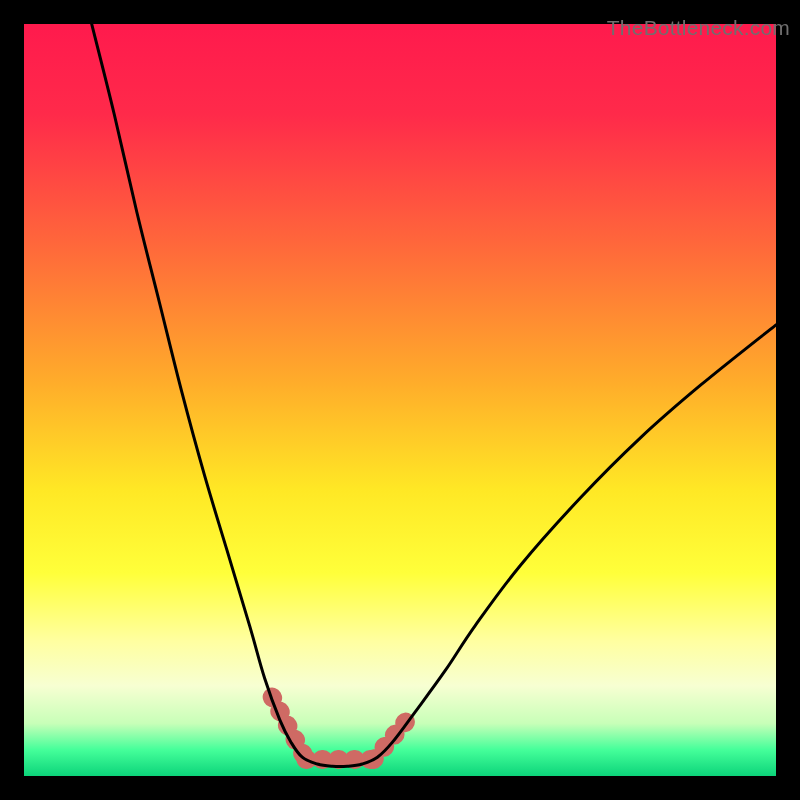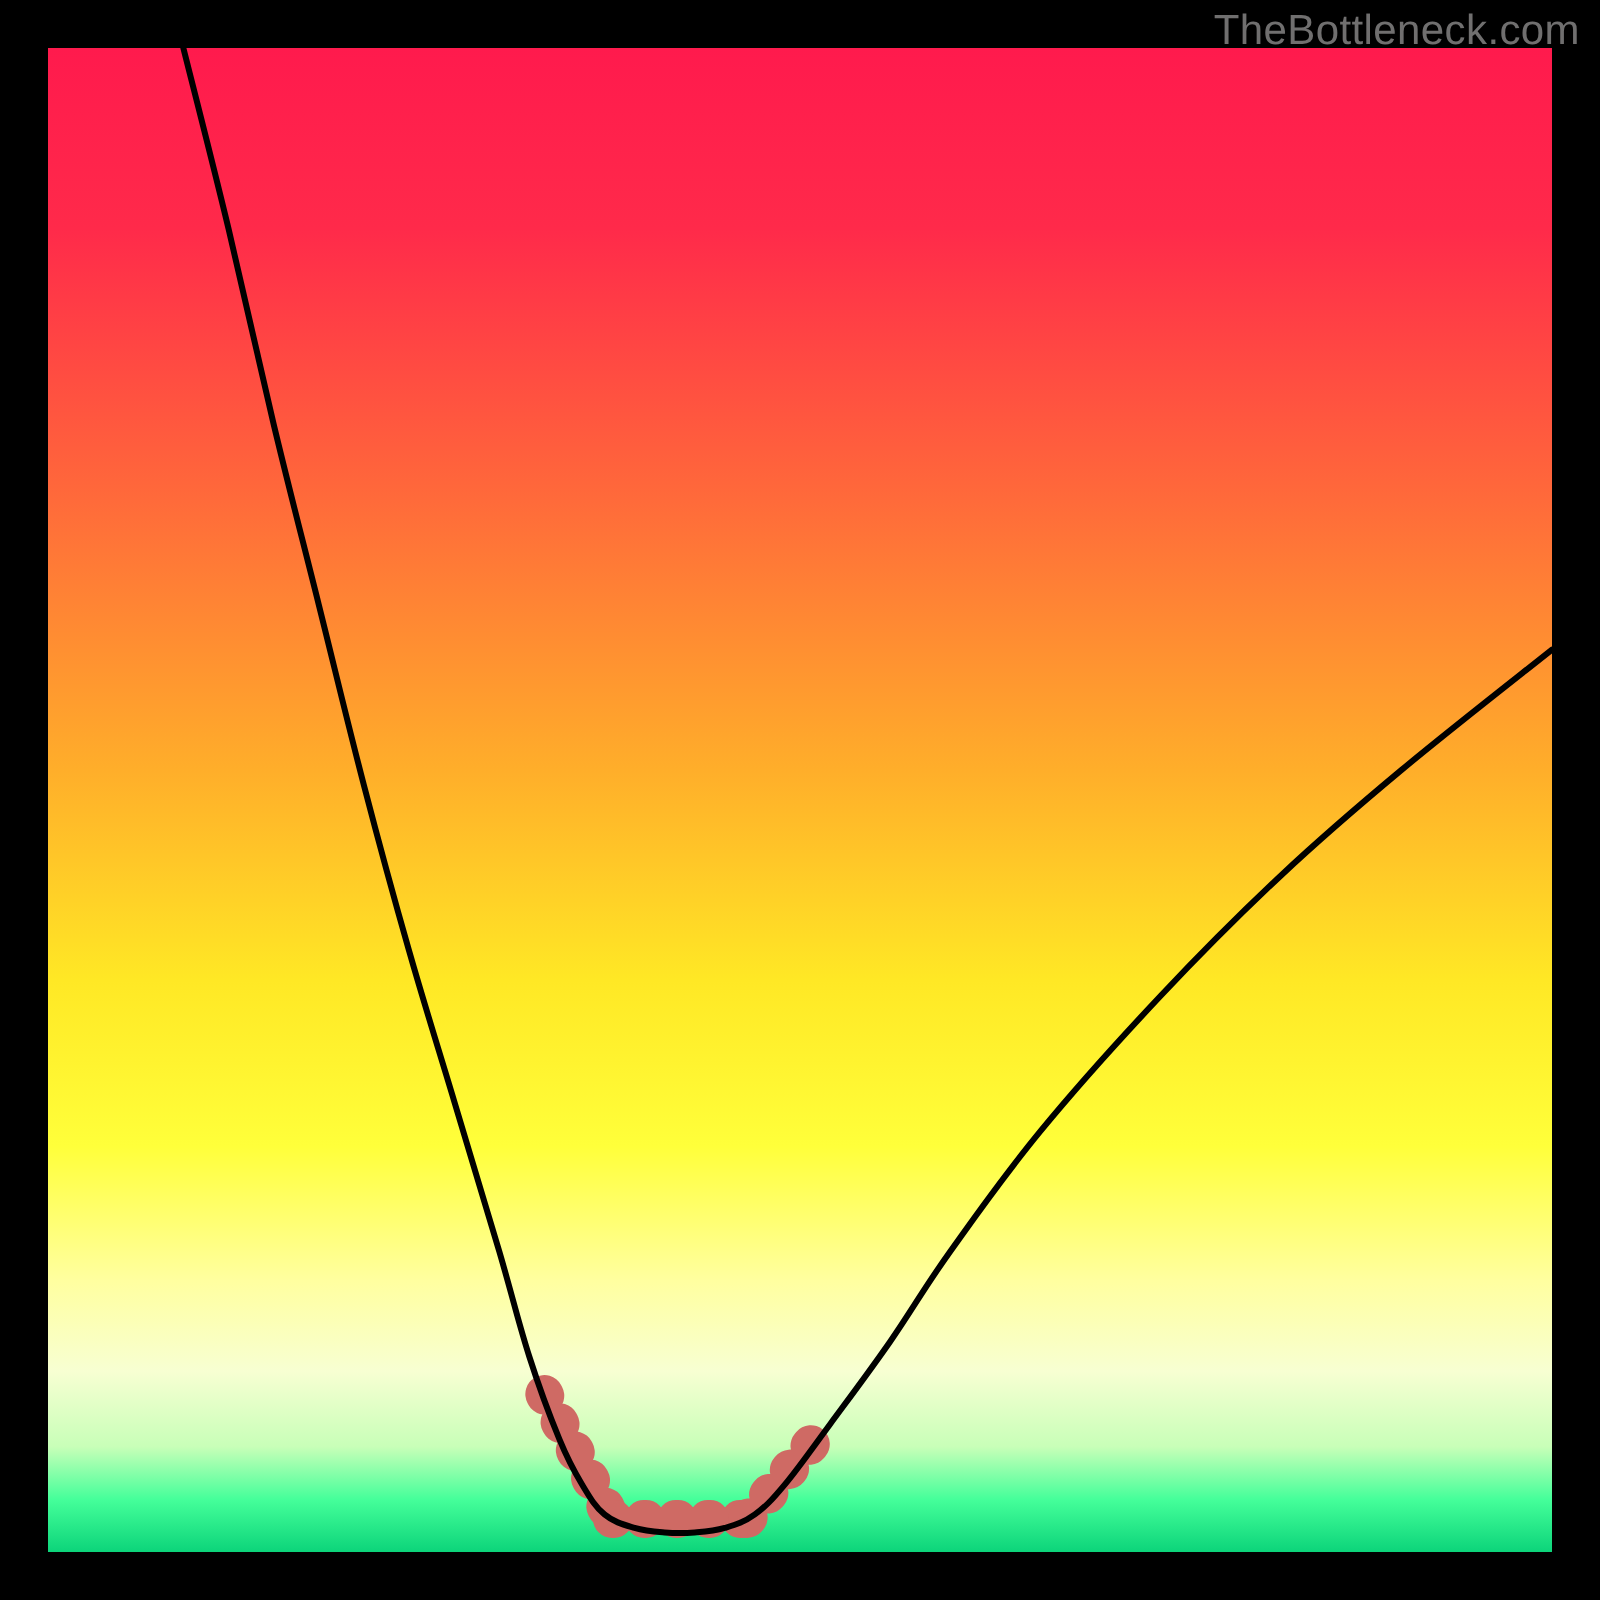--- a/index.html
+++ b/index.html
@@ -14,21 +14,21 @@
   .frame {
     position: absolute;
     left: 24px;
     top: 24px;
     width: 752px;
     height: 752px;
     background: #000;
   }
   .watermark {
     position: absolute;
-    top: 4px;
+    top: 16px;
     right: 10px;
     color: #706f6f;
     font-size: 21px;
     font-weight: 500;
     letter-spacing: 0.2px;
     z-index: 20;
     margin-left: 40px;
   }
   svg {
     display: block;

